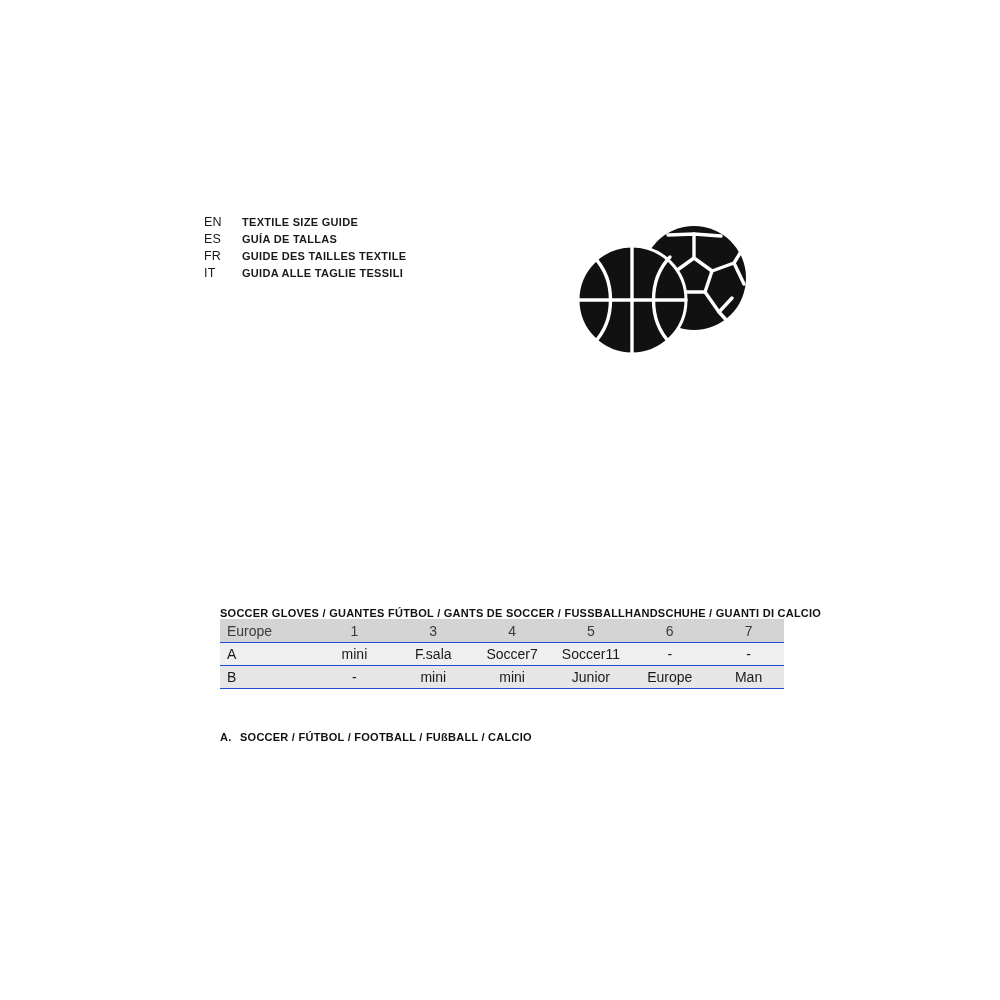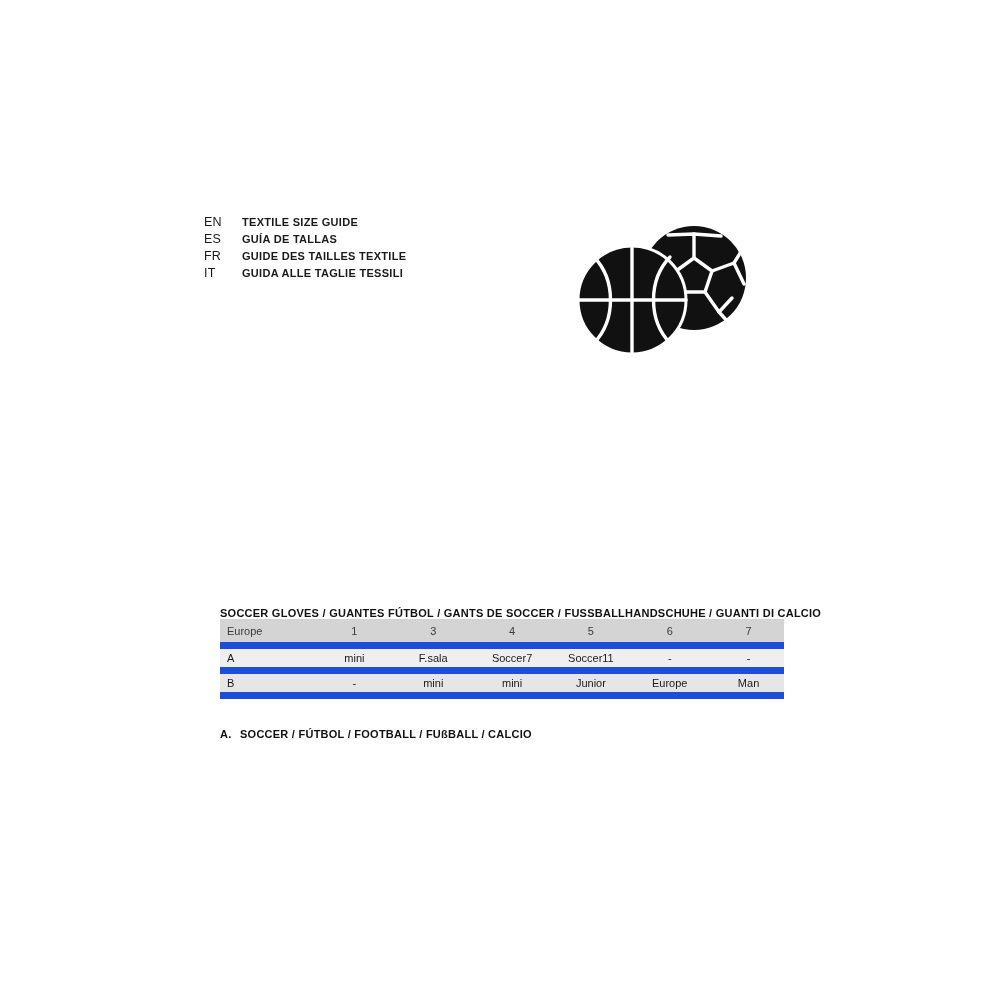--- a/index.html
+++ b/index.html
@@ -69,26 +69,26 @@
     margin-bottom: 0;
     white-space: nowrap;
   }
   table.size-table {
     border-collapse: collapse;
     width: 564px;
     table-layout: fixed;
   }
   table.size-table th,
   table.size-table td {
-    font-size: 11px;
+    font-size: 14px;
     font-weight: 400;
     color: #1a1a1a;
     padding: 3px 0 3px 8px;
     text-align: center;
-    border-bottom: 7px solid #1d4ed8;
+    border-bottom: 1px solid #1d4ed8;
   }
   table.size-table thead tr {
     background: #d4d4d4;
   }
   table.size-table thead th {
     color: #3a3a3a;
     font-weight: 400;
     height: 17px;
   }
   table.size-table tbody tr {
@@ -97,21 +97,21 @@
   table.size-table tbody tr:nth-child(2) {
     background: #e6e6e6;
   }
   table.size-table th.col-label,
   table.size-table td.col-label {
     text-align: left;
     padding-left: 7px;
     width: 84px;
   }
   #legend {
-    margin-top: 26px;
+    margin-top: 39px;
   }
   .legend-row {
     font-size: 11px;
     font-weight: 700;
     letter-spacing: 0.25px;
     color: #111111;
     line-height: 18px;
     white-space: nowrap;
   }
   .legend-key {

